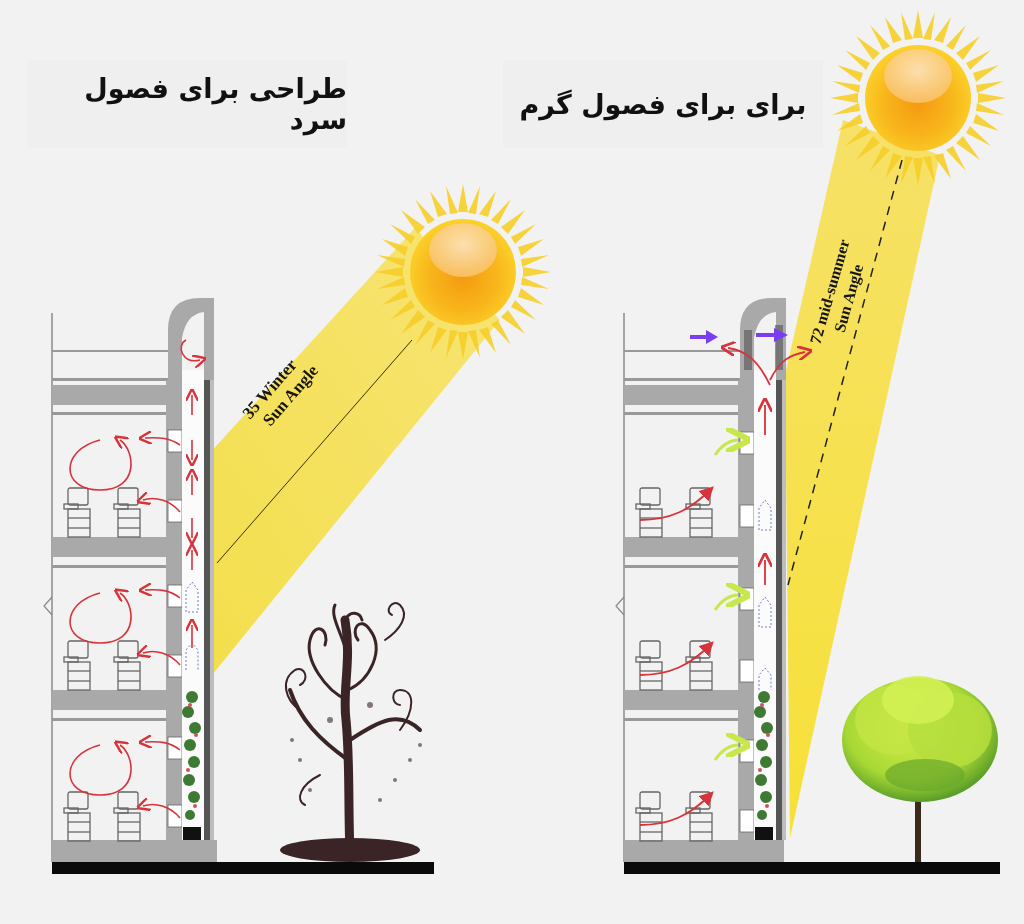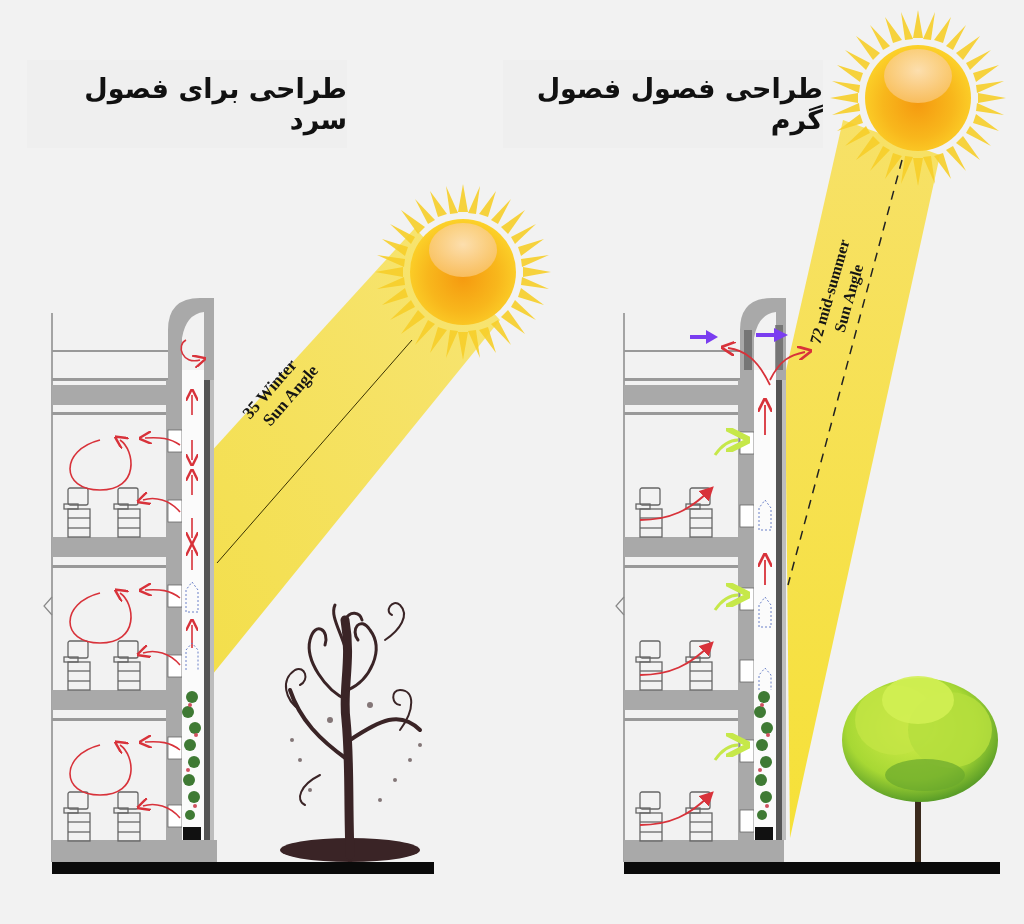--- a/index.html
+++ b/index.html
@@ -21,21 +21,21 @@
     }
     #title-cold { left: 27px; top: 60px; width: 320px; height: 88px; }
     #title-warm { left: 503px; top: 60px; width: 320px; height: 88px; }
     svg#scene { position: absolute; left: 0; top: 0; }
     .beam-label { font-family: "Liberation Serif", serif; font-weight: bold; fill: #151515; }
   </style>
 </head>
 <body>
 
 <div id="title-cold" class="title-box">طراحی برای فصول سرد</div>
-<div id="title-warm" class="title-box">طراحی فصول فصول گرم</div>
+<div id="title-warm" class="title-box">برای برای فصول گرم</div>
 
 <svg id="scene" width="1024" height="924" viewBox="0 0 1024 924" xmlns="http://www.w3.org/2000/svg">
   <defs>
     <radialGradient id="sunCore" cx="50%" cy="55%" r="55%">
       <stop offset="0%" stop-color="#f59a10"></stop>
       <stop offset="60%" stop-color="#f8b71c"></stop>
       <stop offset="100%" stop-color="#fcd22a"></stop>
     </radialGradient>
     <radialGradient id="sunHi" cx="50%" cy="40%" r="60%">
       <stop offset="0%" stop-color="#fde6c8"></stop>

